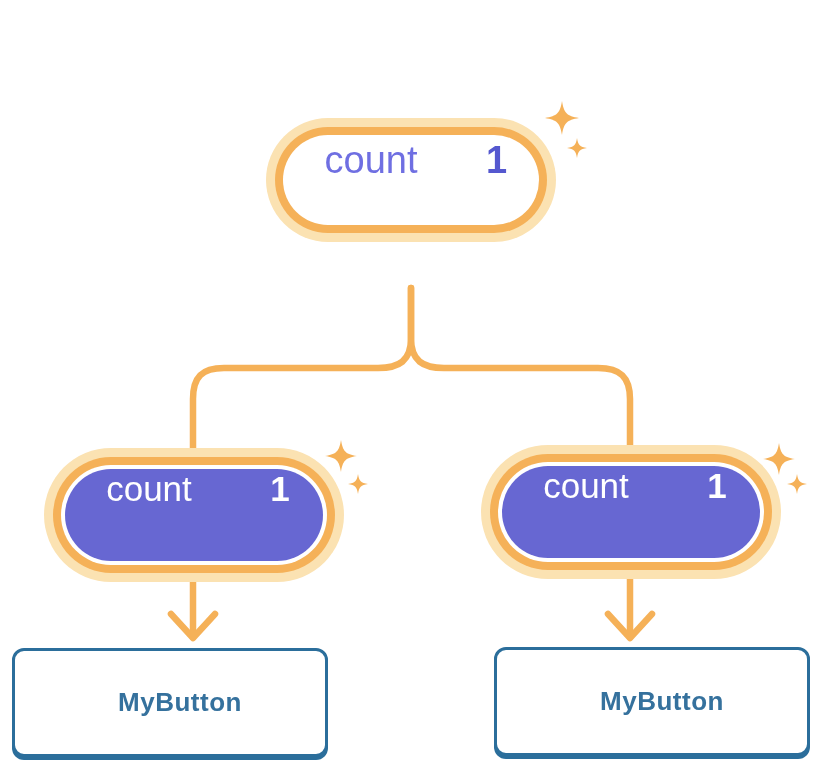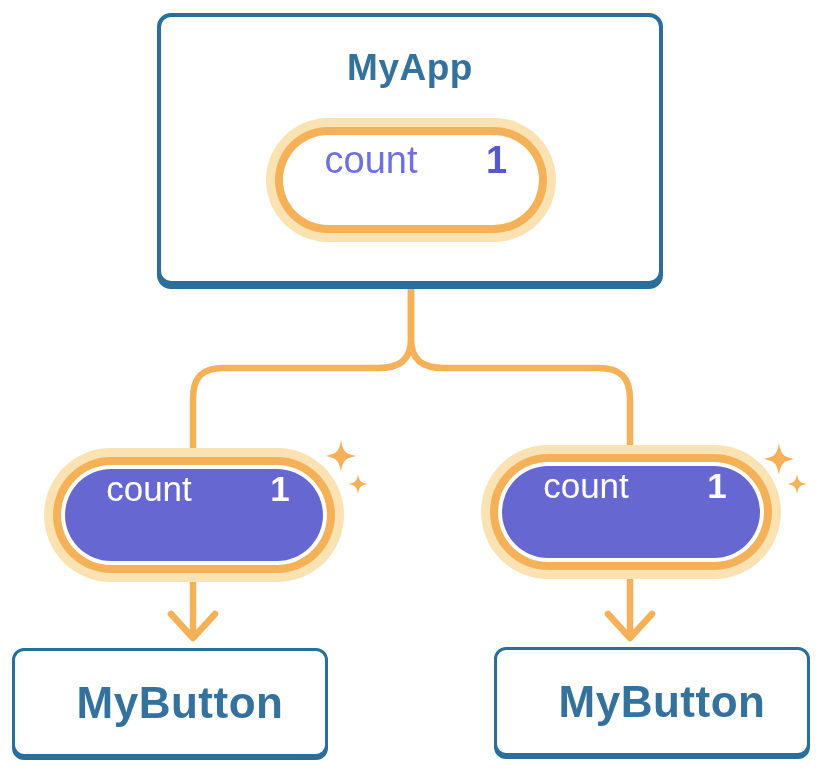--- a/index.html
+++ b/index.html
@@ -43,21 +43,21 @@
   }
   .btn-card{
     width:316px;height:109px;
     border-width:3px;border-radius:12px;
     box-shadow:0 3px 0 var(--blue-border);
     display:flex;align-items:center;justify-content:center;
   }
   .btn-card-left{left:12px;top:648px;}
   .btn-card-right{left:494px;top:647px;}
   .btn-title{
-    font-size:44px;font-weight:700;
+    font-size:26px;font-weight:700;
     color:var(--blue-text);
     letter-spacing:0.5px;
     margin-left:20px;
   }
   
   .pill{
     position:absolute;
     border-radius:999px;
     background:var(--orange-glow);
     padding:9px;
@@ -114,23 +114,20 @@
     <g fill="#F5B158">
       <path d="M0,-1 C0.12,-0.28 0.28,-0.12 1,0 C0.28,0.12 0.12,0.28 0,1 C-0.12,0.28 -0.28,0.12 -1,0 C-0.28,-0.12 -0.12,-0.28 0,-1 Z" transform="translate(562 118) scale(17)"></path>
       <path d="M0,-1 C0.12,-0.28 0.28,-0.12 1,0 C0.28,0.12 0.12,0.28 0,1 C-0.12,0.28 -0.28,0.12 -1,0 C-0.28,-0.12 -0.12,-0.28 0,-1 Z" transform="translate(577 148) scale(10)"></path>
       <path d="M0,-1 C0.12,-0.28 0.28,-0.12 1,0 C0.28,0.12 0.12,0.28 0,1 C-0.12,0.28 -0.28,0.12 -1,0 C-0.28,-0.12 -0.12,-0.28 0,-1 Z" transform="translate(341 456) scale(16)"></path>
       <path d="M0,-1 C0.12,-0.28 0.28,-0.12 1,0 C0.28,0.12 0.12,0.28 0,1 C-0.12,0.28 -0.28,0.12 -1,0 C-0.28,-0.12 -0.12,-0.28 0,-1 Z" transform="translate(358 484) scale(10)"></path>
       <path d="M0,-1 C0.12,-0.28 0.28,-0.12 1,0 C0.28,0.12 0.12,0.28 0,1 C-0.12,0.28 -0.28,0.12 -1,0 C-0.28,-0.12 -0.12,-0.28 0,-1 Z" transform="translate(779 459) scale(16)"></path>
       <path d="M0,-1 C0.12,-0.28 0.28,-0.12 1,0 C0.28,0.12 0.12,0.28 0,1 C-0.12,0.28 -0.28,0.12 -1,0 C-0.28,-0.12 -0.12,-0.28 0,-1 Z" transform="translate(797 484) scale(10)"></path>
     </g>
   </svg>
 
-  <div class="card app-card">
-    <div class="app-title">MyApp</div>
-  </div>
 
   <div class="pill pill-app">
     <div class="pill-ring">
       <div class="pill-gap">
         <div class="pill-core">
           <div class="seg-label">count</div>
           <div class="pill-divider"></div>
           <div class="seg-value">1</div>
         </div>
       </div>

